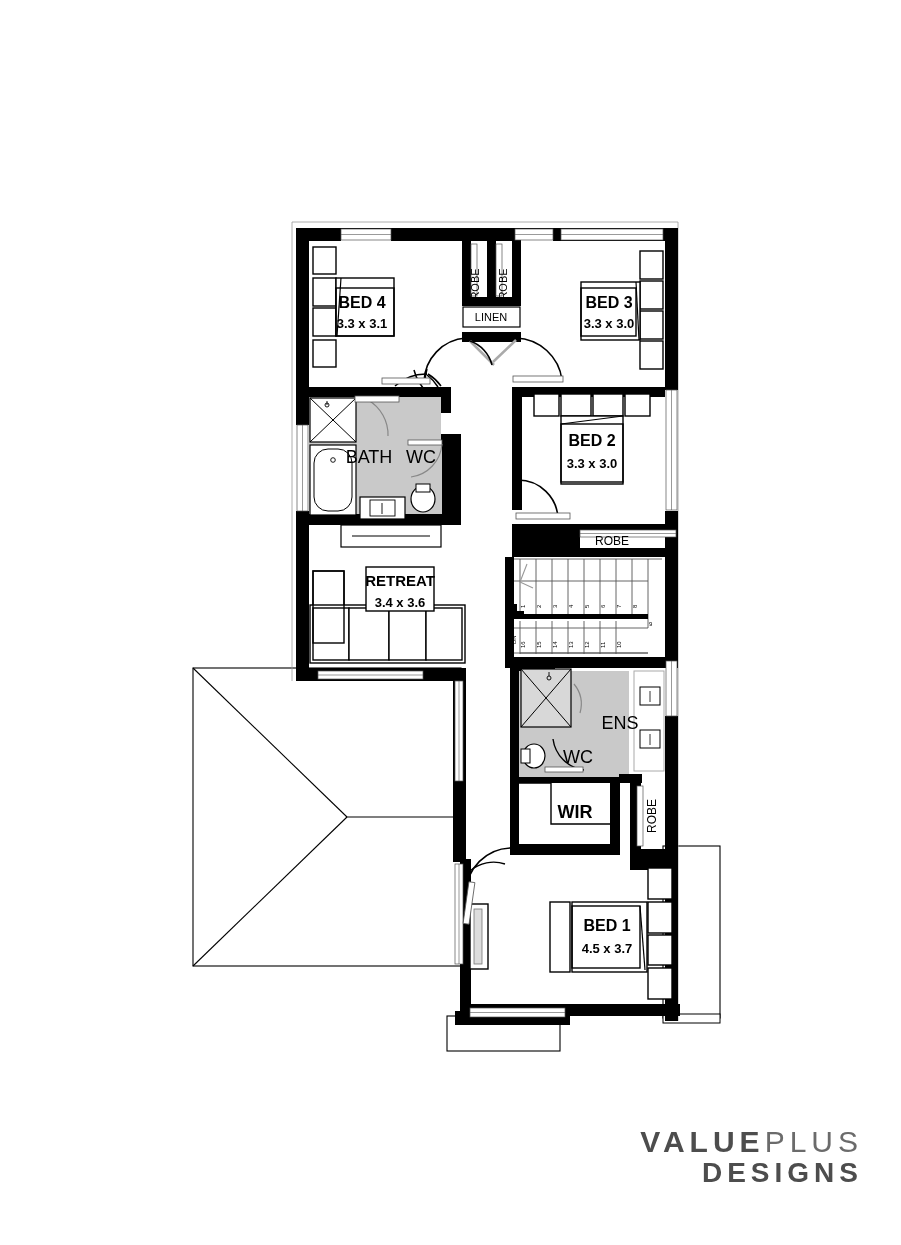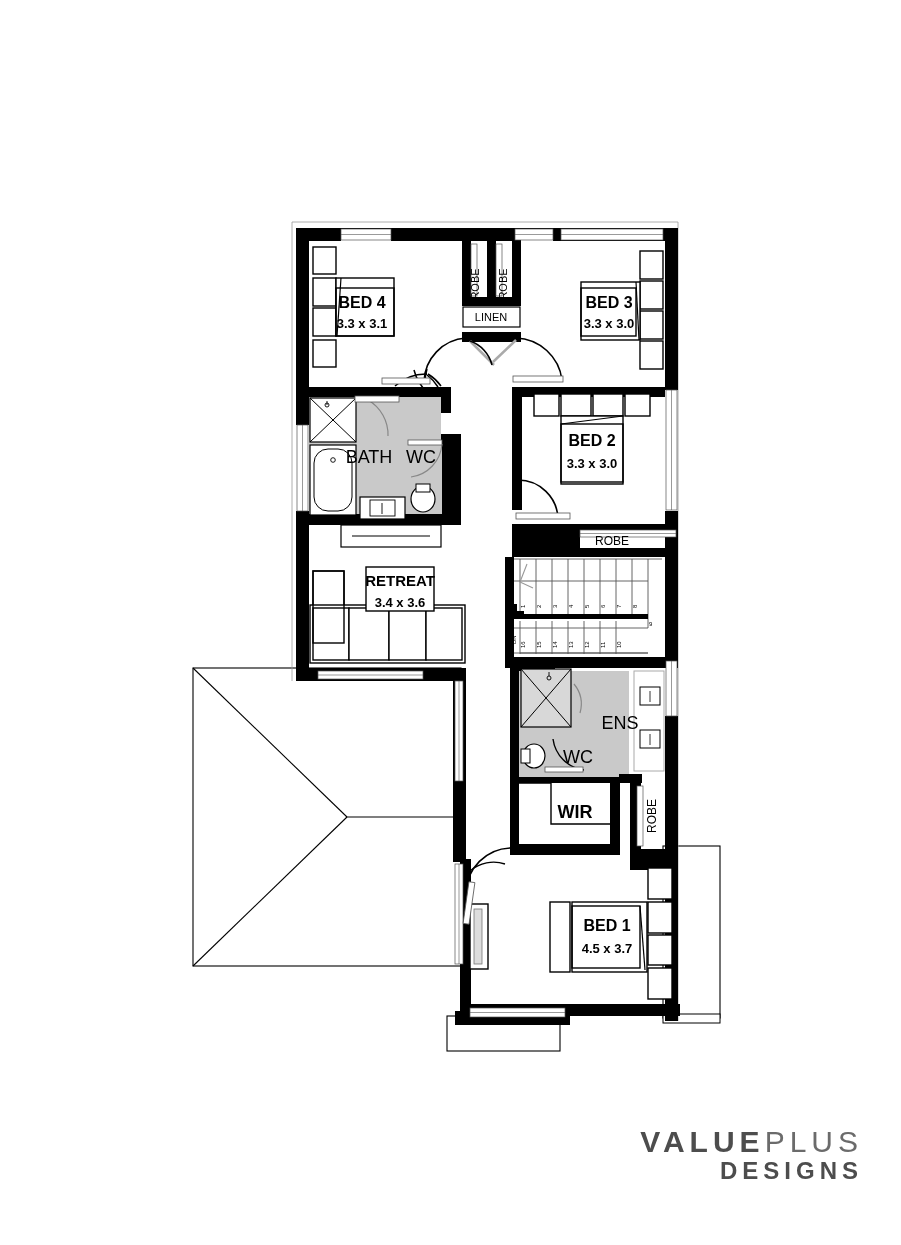--- a/index.html
+++ b/index.html
@@ -3,21 +3,21 @@
 <meta charset="utf-8">
 <title>Floor Plan</title>
 <style>
   html,body{margin:0;padding:0;background:#ffffff;}
   body{width:901px;height:1245px;position:relative;overflow:hidden;
        font-family:"Liberation Sans","DejaVu Sans",sans-serif;}
   #plan-root{position:absolute;left:0;top:16px;width:901px;height:1245px;}
   svg{display:block;}
   .logo-wrap{position:absolute;left:0;top:1110px;width:850px;text-align:right;margin-left:13px;}
   .logo-line1{font-size:30px;letter-spacing:5px;line-height:1.05;}
-  .logo-line2{font-size:24px;letter-spacing:5px;line-height:1.05;}
+  .logo-line2{font-size:28px;letter-spacing:5px;line-height:1.05;}
   .lg-bold{font-weight:bold;color:#4d4d4d;}
   .lg-thin{font-weight:normal;color:#6b6b6b;}
 </style>
 </head>
 <body>
 
 <div id="plan-root">
 
 <svg width="901" height="1245" viewBox="0 0 901 1245" xmlns="http://www.w3.org/2000/svg">
 

